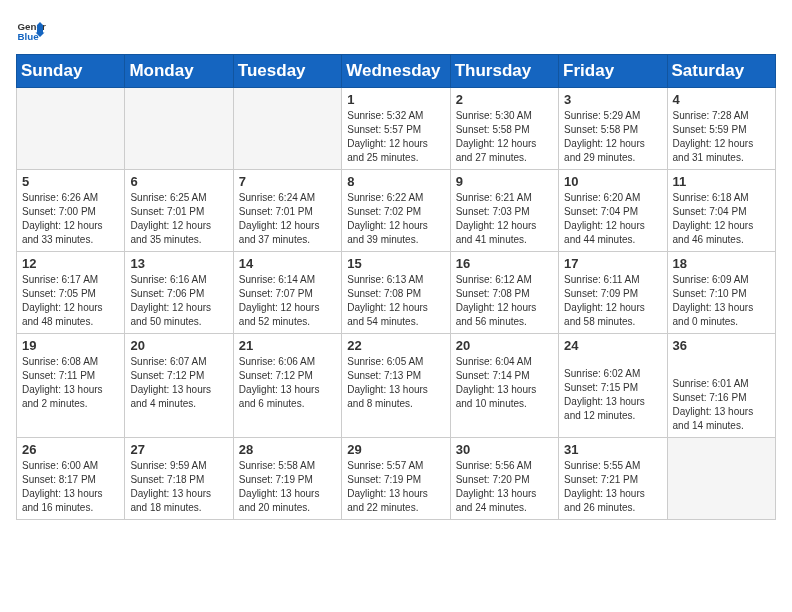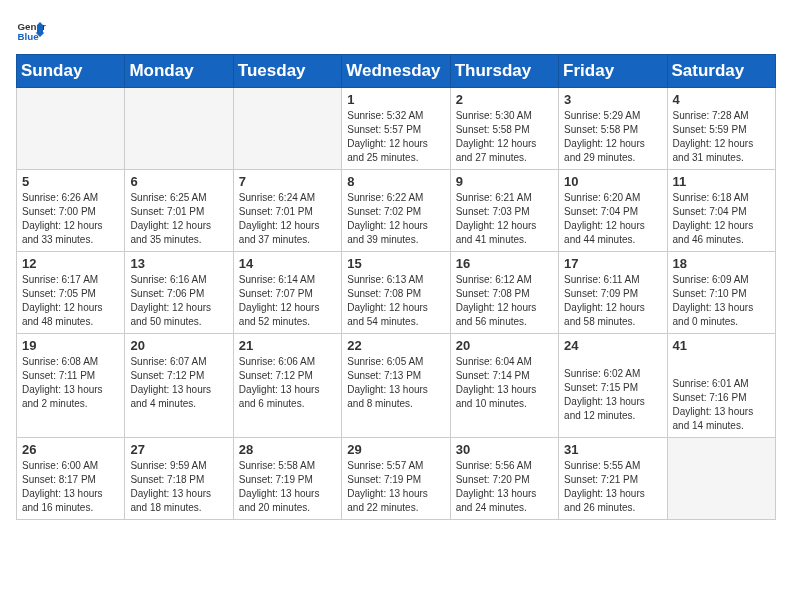--- a/index.html
+++ b/index.html
@@ -282,21 +282,21 @@
 and 10 minutes.</div>
         </td>
         <td>
           <span class="day-num">24</span>
           <div class="day-info" style="white-space: pre-line; margin-top: 14px;">Sunrise: 6:02 AM
 Sunset: 7:15 PM
 Daylight: 13 hours
 and 12 minutes.</div>
         </td>
         <td>
-          <span class="day-num">41</span>
+          <span class="day-num">36</span>
           <div class="day-info" style="white-space: pre-line; margin-top: 24px;">Sunrise: 6:01 AM
 Sunset: 7:16 PM
 Daylight: 13 hours
 and 14 minutes.</div>
         </td>
       </tr>
       <tr>
         <td>
           <span class="day-num">26</span>
           <div class="day-info" style="white-space: pre-line;">Sunrise: 6:00 AM

